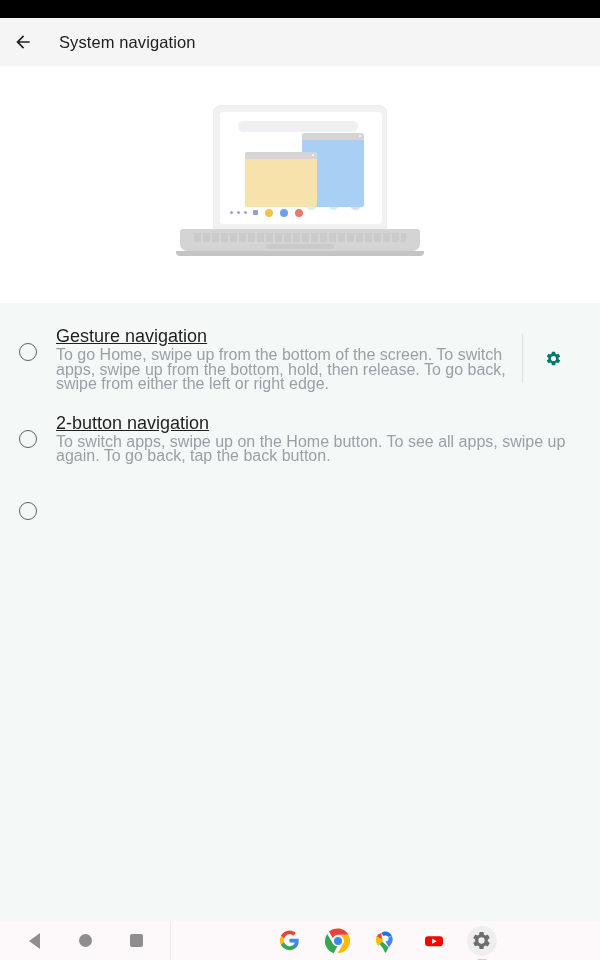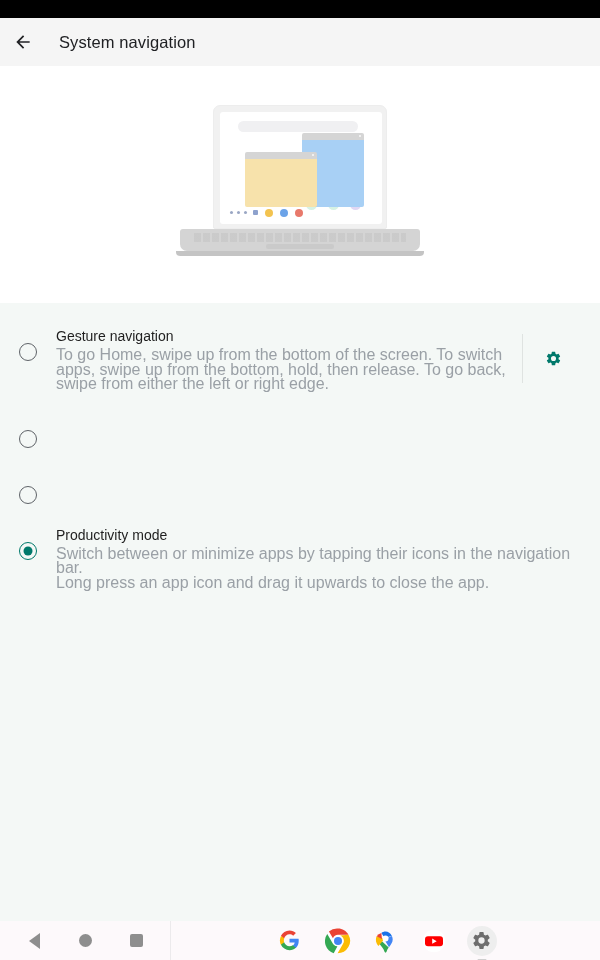--- a/index.html
+++ b/index.html
@@ -144,24 +144,25 @@
   }
   .radio.checked { border-color: #00796b; }
   .radio.checked::after {
     content: ""; position: absolute;
     left: 50%; top: 50%; transform: translate(-50%,-50%);
     width: 9px; height: 9px; border-radius: 50%;
     background: #00796b;
   }
   .option-text { flex: 1; padding-top: 2px; min-width: 0; }
   .option-title {
-    font-size: 14px;
+    font-size: 18px;
     color: #1f1f1f;
     line-height: 18px;
     margin-bottom: 3px;
+    text-decoration: underline;
   }
   .option-desc {
     font-size: 16px;
     color: #9aa0a6;
     line-height: 14.5px;
     white-space: pre-line;
   }
   .option-gear {
     flex: 0 0 62px;
     display: flex; align-items: center; justify-content: center;
@@ -276,38 +277,32 @@
             <path fill="#00796b" d="M19.14 12.94c.04-.3.06-.61.06-.94s-.02-.64-.07-.94l2.03-1.58a.49.49 0 0 0 .12-.61l-1.92-3.32a.49.49 0 0 0-.59-.22l-2.39.96a7.03 7.03 0 0 0-1.62-.94l-.36-2.54a.48.48 0 0 0-.48-.41h-3.84a.48.48 0 0 0-.48.41l-.36 2.54c-.59.24-1.13.57-1.62.94l-2.39-.96a.48.48 0 0 0-.59.22L2.74 8.87c-.12.21-.08.47.12.61l2.03 1.58c-.05.3-.09.63-.09.94s.02.64.07.94l-2.03 1.58a.49.49 0 0 0-.12.61l1.92 3.32c.12.22.37.29.59.22l2.39-.96c.5.38 1.03.7 1.62.94l.36 2.54c.05.24.25.41.48.41h3.84c.24 0 .44-.17.48-.41l.36-2.54c.59-.24 1.13-.56 1.62-.94l2.39.96c.22.08.47 0 .59-.22l1.92-3.32a.49.49 0 0 0-.12-.61l-2.01-1.58zM12 15.6A3.6 3.6 0 1 1 12 8.4a3.6 3.6 0 0 1 0 7.2z"></path>
           </svg>
         </span>
       </div>
     </div>
 
     <div class="option-row">
       <div class="radio-wrap">
         <div class="radio"></div>
       </div>
+      <div class="option-text">
+        <div class="option-title">2-button navigation</div>
+        <div class="option-desc">To switch apps, swipe up on the Home button. To see all apps, swipe up again. To go back, tap the back button.</div>
+      </div>
     </div>
 
     <div class="option-row">
       <div class="radio-wrap">
         <div class="radio"></div>
       </div>
     </div>
 
-    <div class="option-row">
-      <div class="radio-wrap">
-        <div class="radio checked"></div>
-      </div>
-      <div class="option-text">
-        <div class="option-title">Productivity mode</div>
-        <div class="option-desc">Switch between or minimize apps by tapping their icons in the navigation bar.
- Long press an app icon and drag it upwards to close the app.</div>
-      </div>
-    </div>
 
   </div>
 
   <div class="navbar">
     <div class="nav-system">
       <div class="sys-btn">
         <span class="tri"></span>
       </div>
       <div class="sys-btn">
         <span class="circ"></span>

